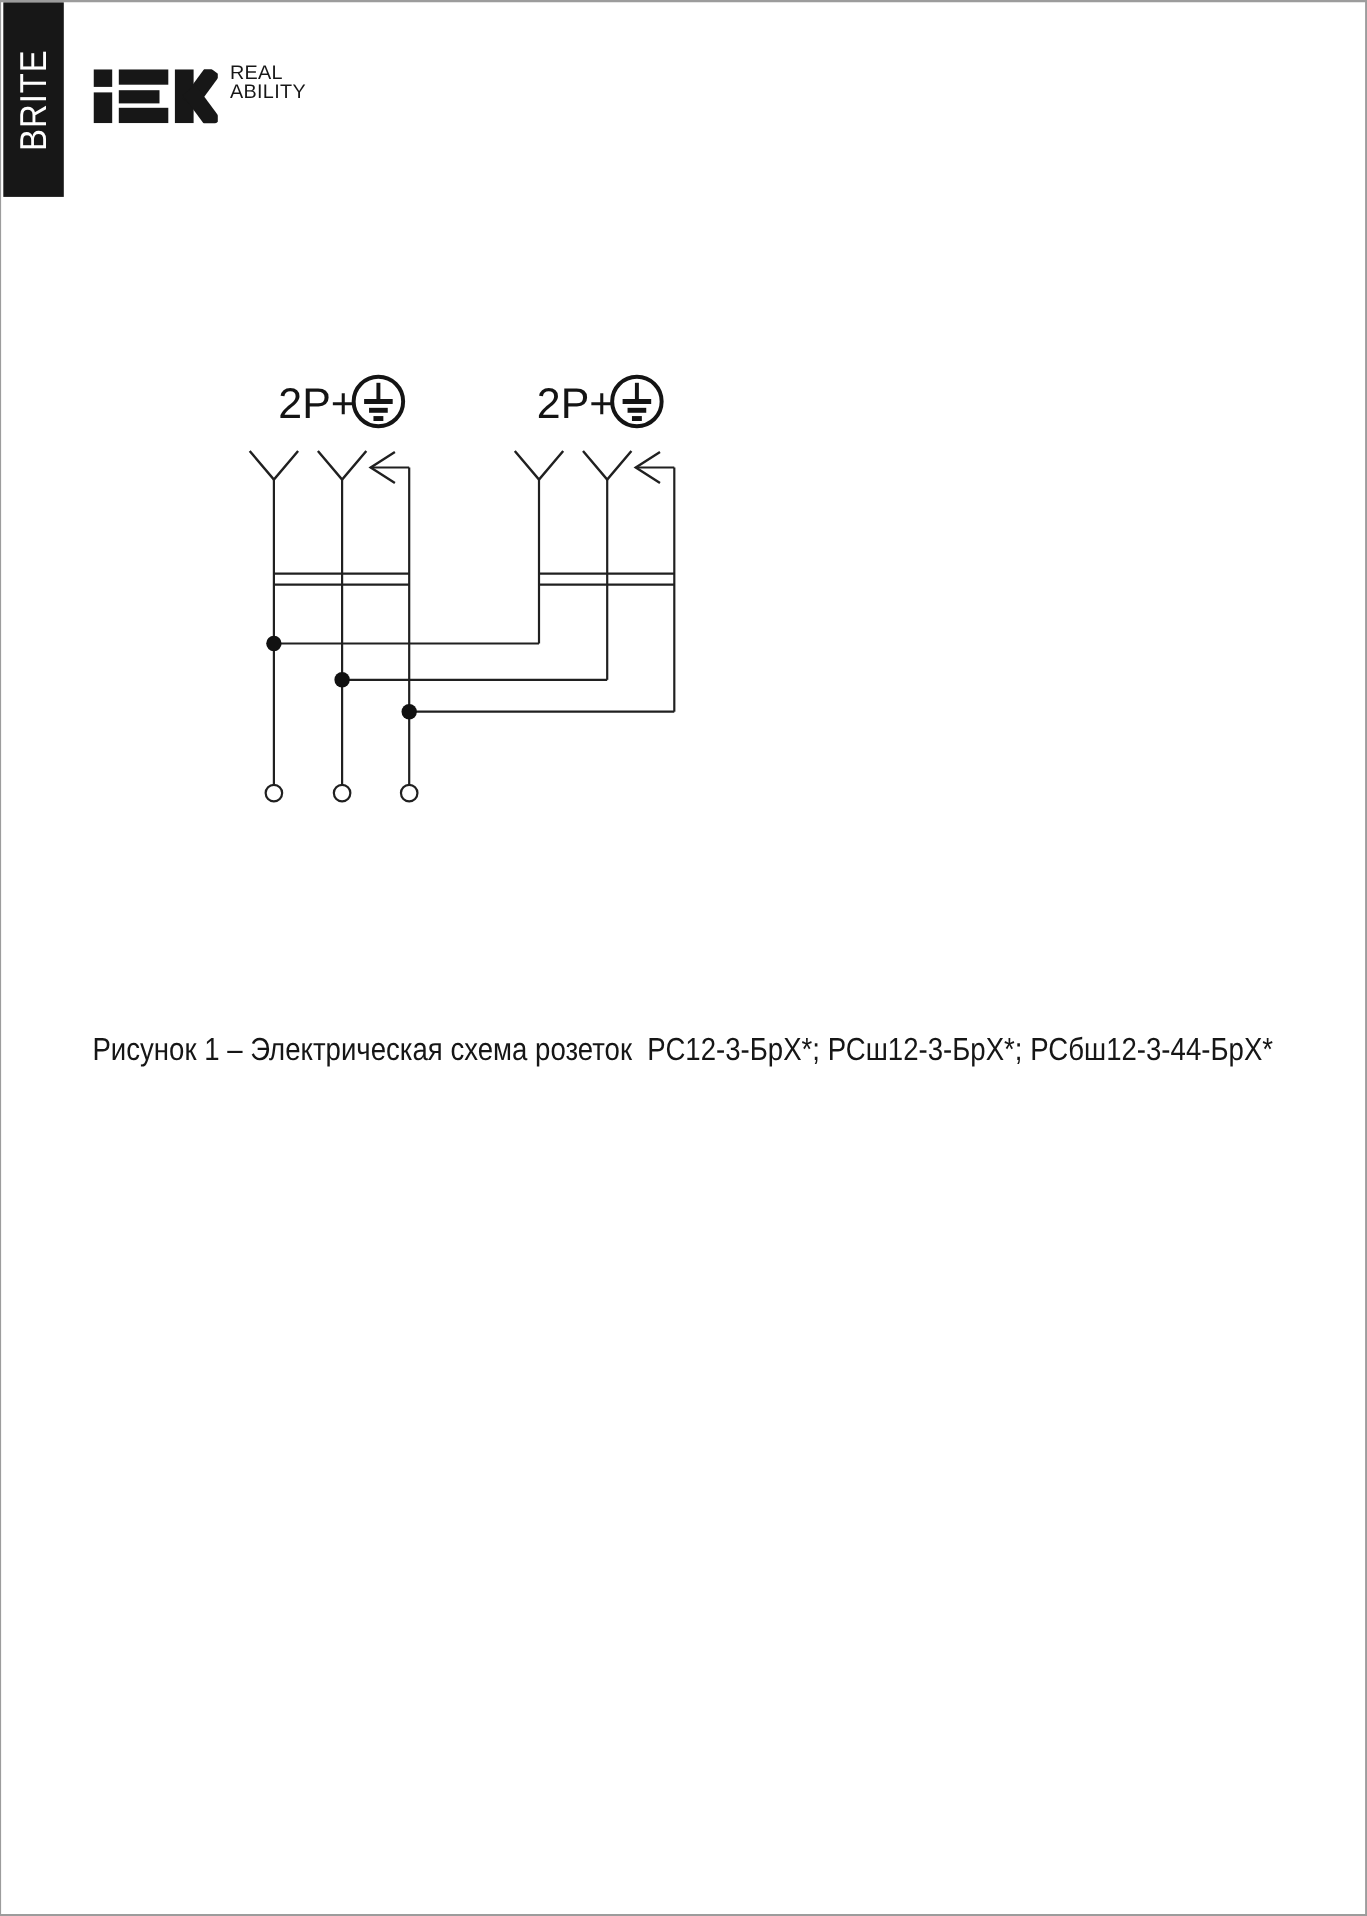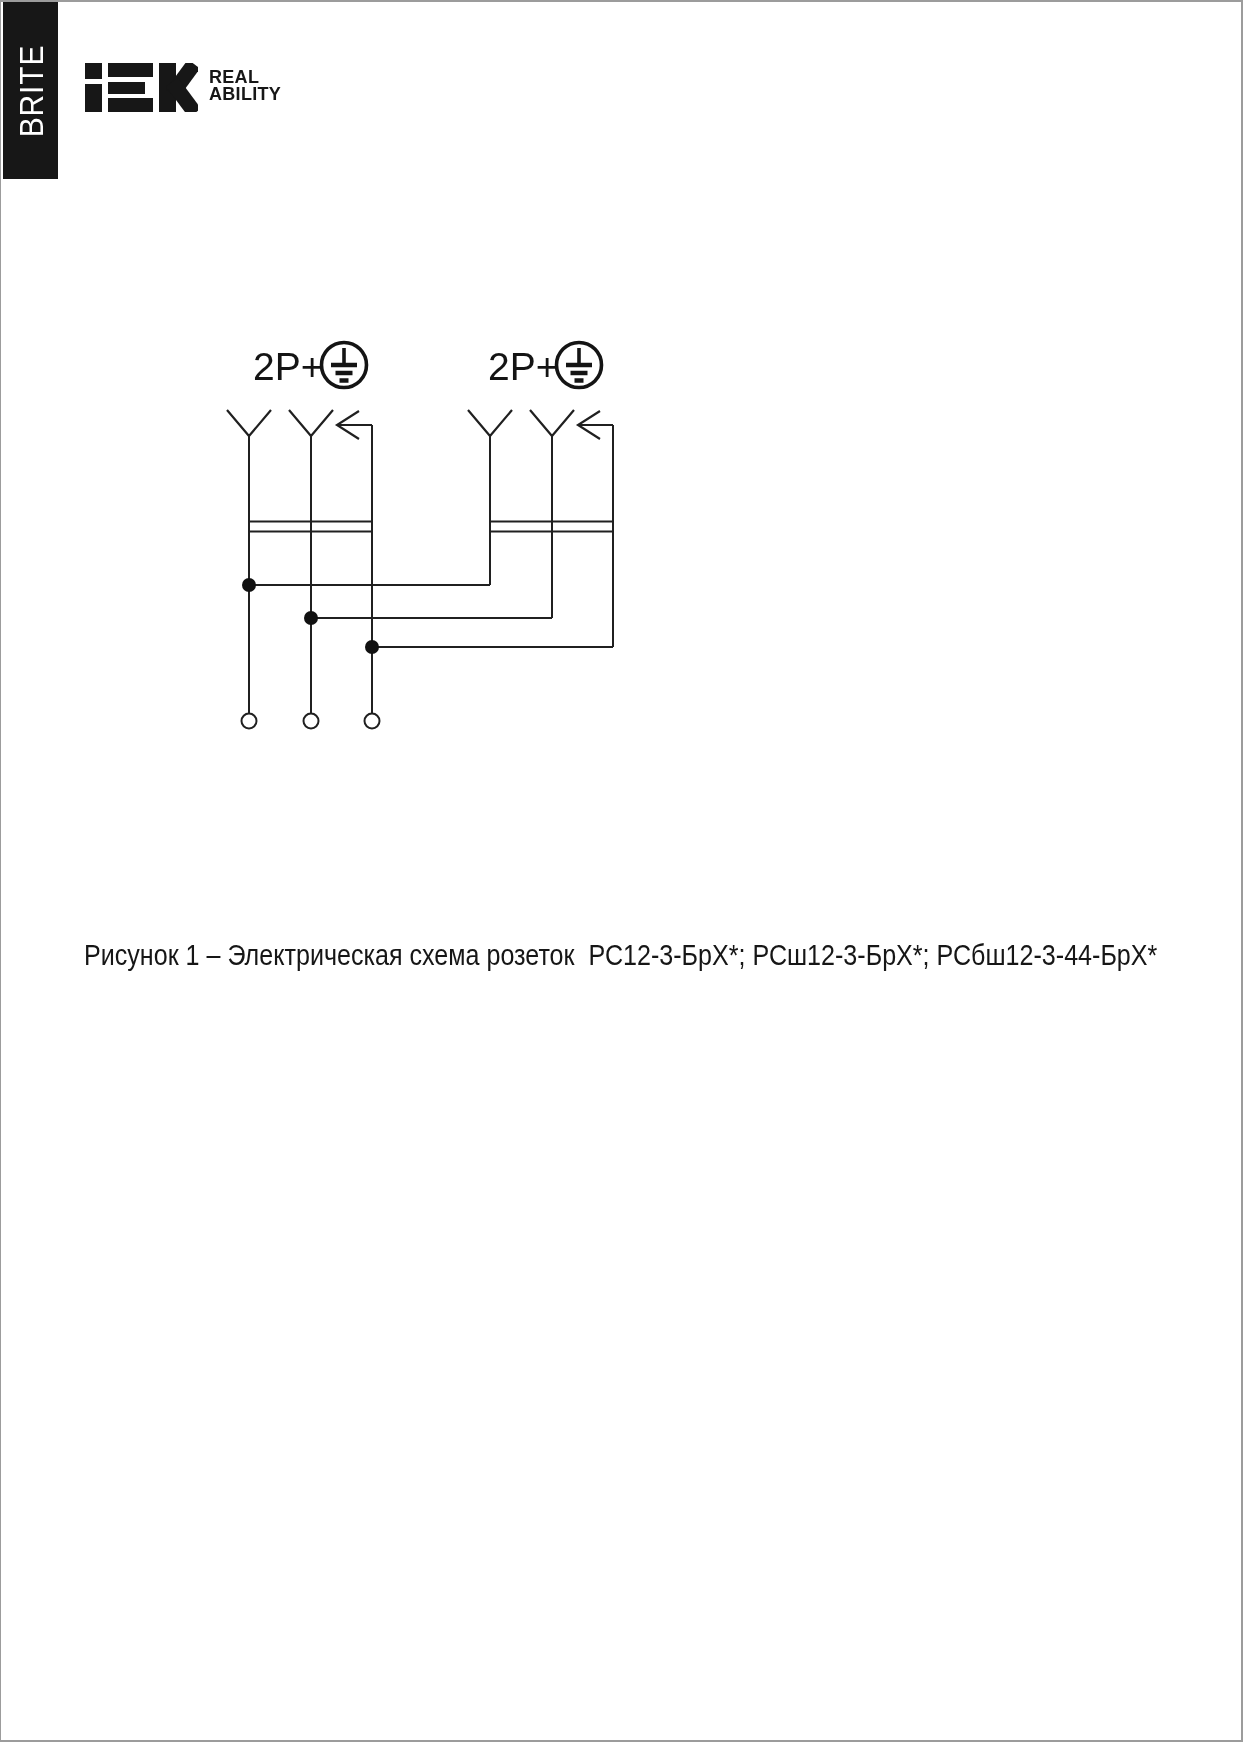--- a/index.html
+++ b/index.html
@@ -41,22 +41,22 @@
   .logo-mark {
     position: absolute;
     left: 84px;
     top: 61px;
     width: 113px;
     height: 49px;
   }
   .logo-tagline {
     position: absolute;
     left: 208px;
-    top: 67px;
-    font-weight: bold;
+    top: 56px;
+    font-weight: normal;
     font-size: 18px;
     line-height: 17px;
     letter-spacing: 0.3px;
     color: #171717;
   }
 
   
   .schematic {
     position: absolute;
     left: 0;

